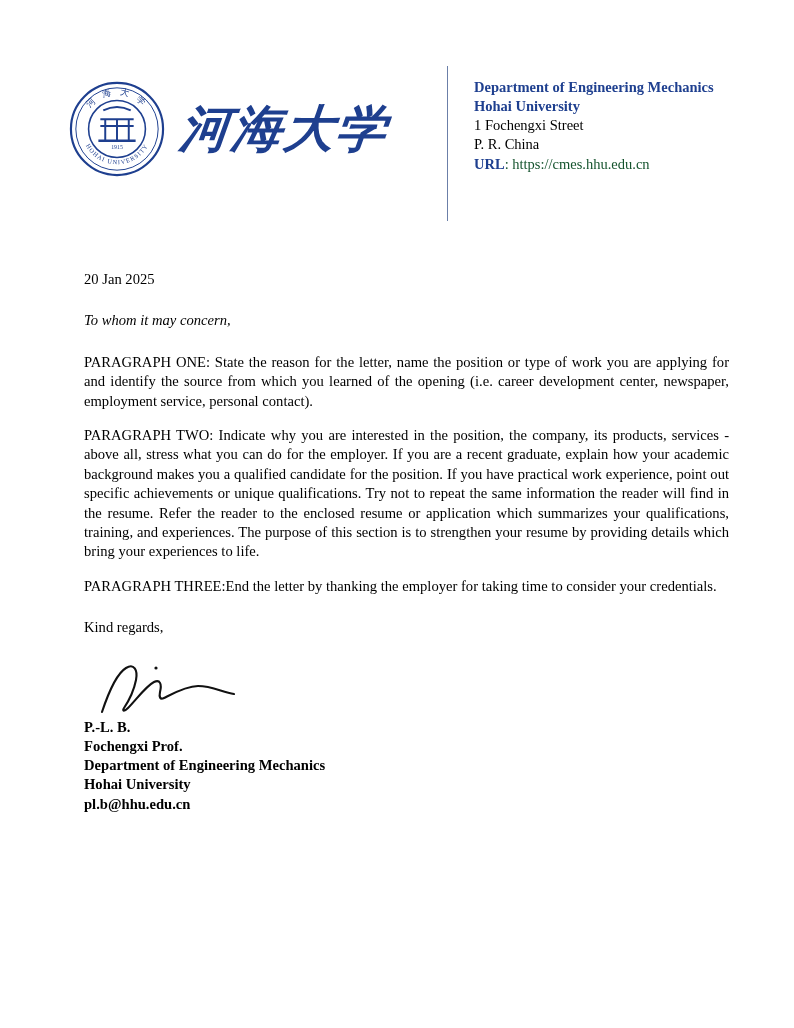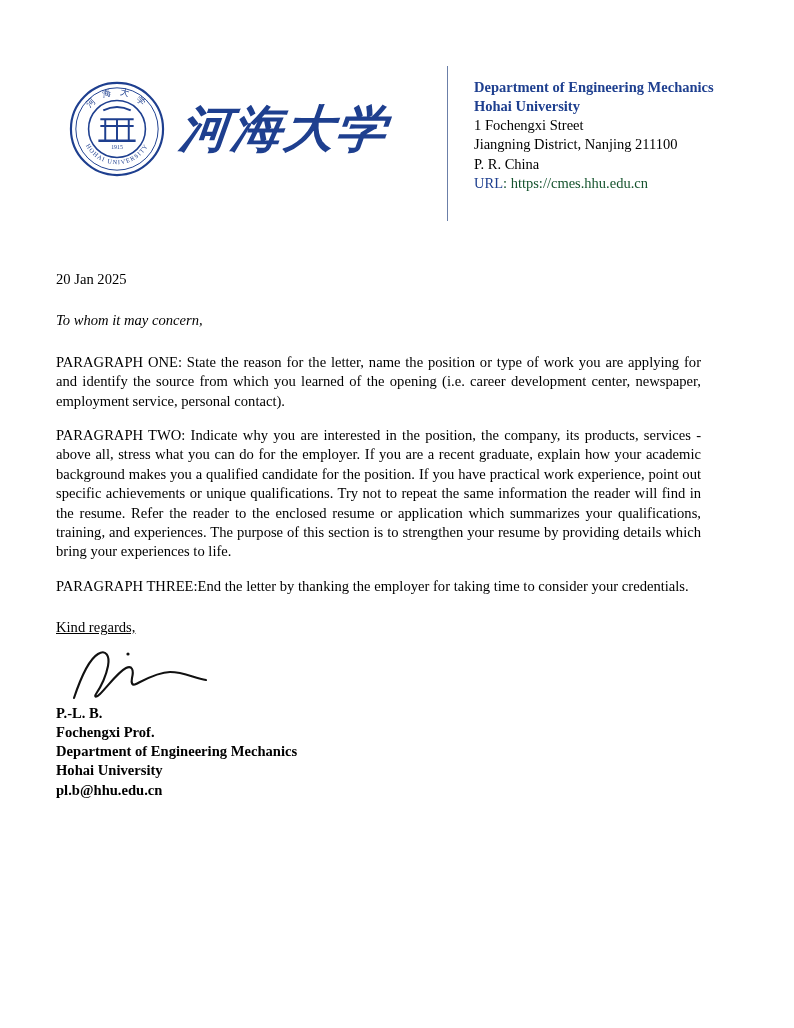--- a/index.html
+++ b/index.html
@@ -81,39 +81,39 @@
     color: #1e3f8f;
     font-weight: bold;
   }
   .address .uni {
     color: #1e3f8f;
     font-weight: bold;
   }
   .address .line { color: #000; }
   .address .url-label {
     color: #1e3f8f;
-    font-weight: normal;
+    font-weight: bold;
   }
   .address .url-value { color: #14532d; }
 
   
   .content {
     position: absolute;
-    left: 56px;
+    left: 84px;
     top: 270px;
     width: 645px;
     font-size: 14.6px;
     line-height: 1.33;
     text-align: justify;
   }
 
   .date { margin-bottom: 22px; }
   .salutation { margin-bottom: 22px; font-style: italic; }
   .para { margin-bottom: 15px; }
-  .closing { margin-top: 22px; margin-bottom: 4px; text-decoration: underline; }
+  .closing { margin-top: 22px; margin-bottom: 18px; }
 
   .signature {
     height: 62px;
     margin-top: 2px;
     margin-left: 10px;
   }
 
   .signoff {
     line-height: 1.32;
   }
@@ -151,21 +151,20 @@
       </div>
       <div class="uni-name">河海大学</div>
     </div>
 
     <div class="divider"></div>
 
     <div class="address">
       <div class="dept">Department of Engineering Mechanics</div>
       <div class="uni">Hohai University</div>
       <div class="line">1 Fochengxi Street</div>
-      <div class="line">Jiangning District, Nanjing 211100</div>
       <div class="line">P. R. China</div>
       <div class="line">
         <span class="url-label">URL</span><span class="url-value">: https://cmes.hhu.edu.cn</span>
       </div>
     </div>
   </div>
 
   <div class="content">
 
     <div class="date">20 Jan 2025</div>

